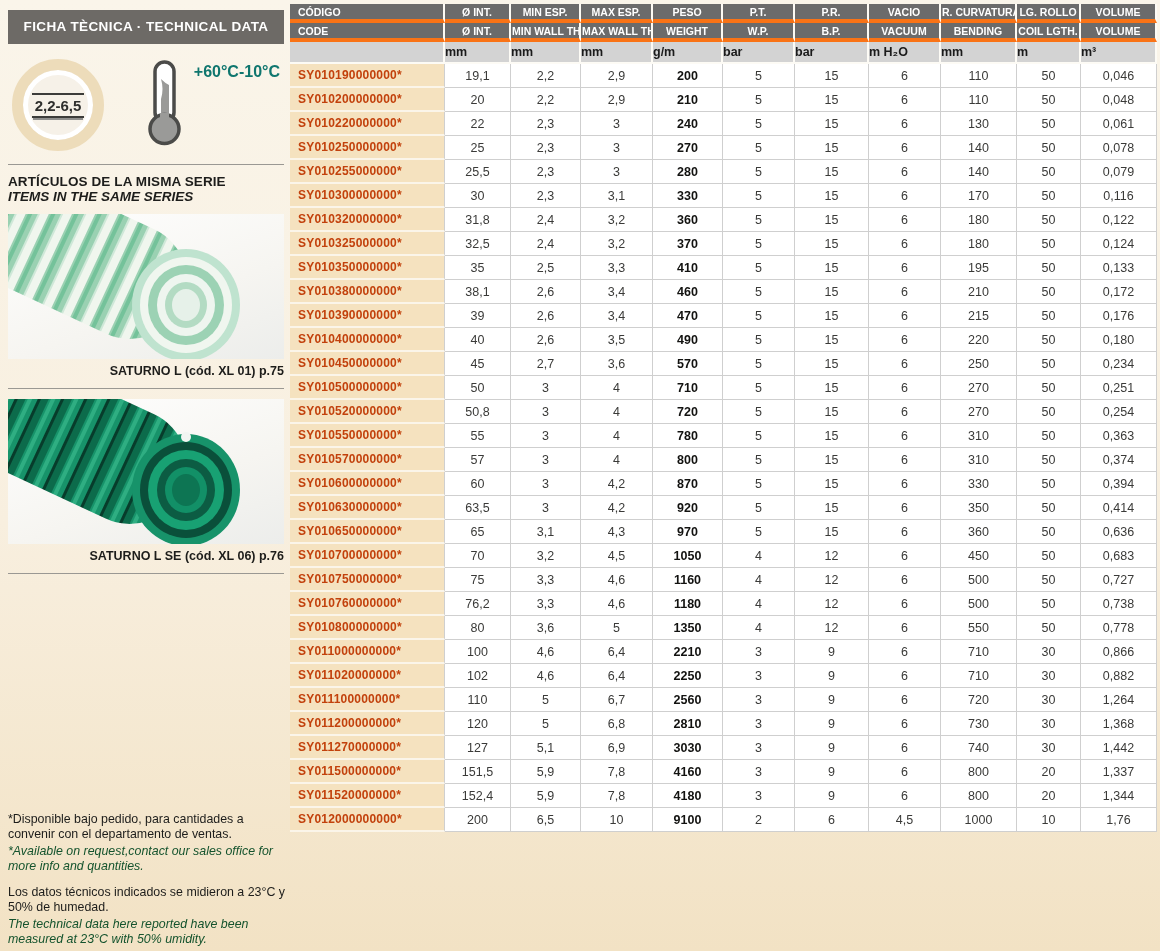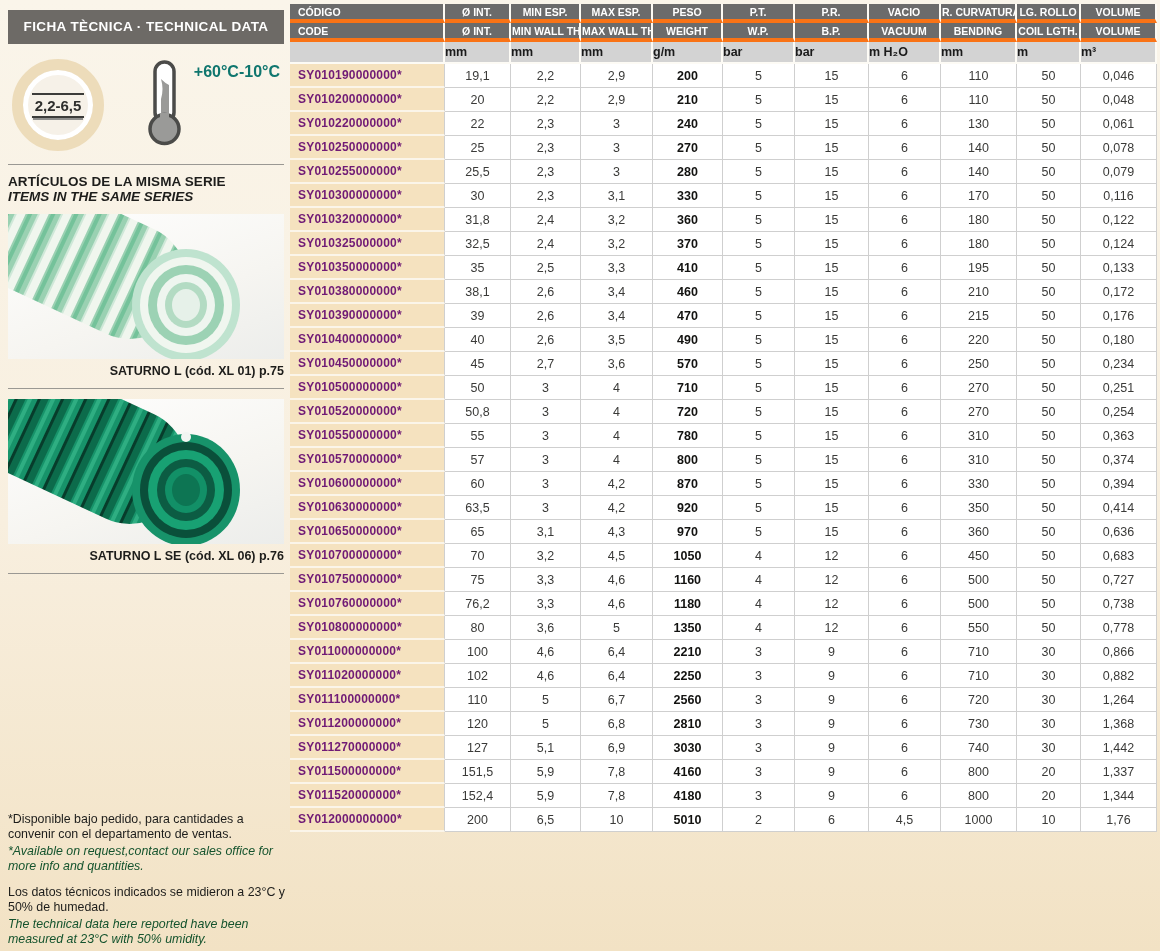--- a/index.html
+++ b/index.html
@@ -69,21 +69,21 @@
     height:22px; text-align:left;
     border-right:2px solid #fdfbf5; border-bottom:2px solid #fdfbf5;
   }
   td.val {
     background:#fff; border-right:1px solid #cfcfcf; border-bottom:1px solid #cfcfcf;
     text-align:center; font-size:12.5px; color:#3a3a38; height:24px;
   }
   td.peso { font-weight:700; color:#121210; }
   td.code {
     background:#f5e2bf; font-weight:700; font-size:12px; text-align:left;
-    padding-left:8px; color:#701a75; letter-spacing:.2px; height:24px;
+    padding-left:8px; color:#c2410c; letter-spacing:.2px; height:24px;
     border-bottom:2px solid #fbf5e9; border-right:1px solid #cfcfcf;
   }
 </style>
 </head>
 <body>
 
 <div class="page">
 
   <div class="sidebar">
 
@@ -630,21 +630,21 @@
           <td class="val">6</td>
           <td class="val">800</td>
           <td class="val">20</td>
           <td class="val">1,344</td>
         </tr>
         <tr>
           <td class="code">SY012000000000*</td>
           <td class="val">200</td>
           <td class="val">6,5</td>
           <td class="val">10</td>
-          <td class="val peso">5010</td>
+          <td class="val peso">9100</td>
           <td class="val">2</td>
           <td class="val">6</td>
           <td class="val">4,5</td>
           <td class="val">1000</td>
           <td class="val">10</td>
           <td class="val">1,76</td>
         </tr>
       </tbody>
   </table>
 

